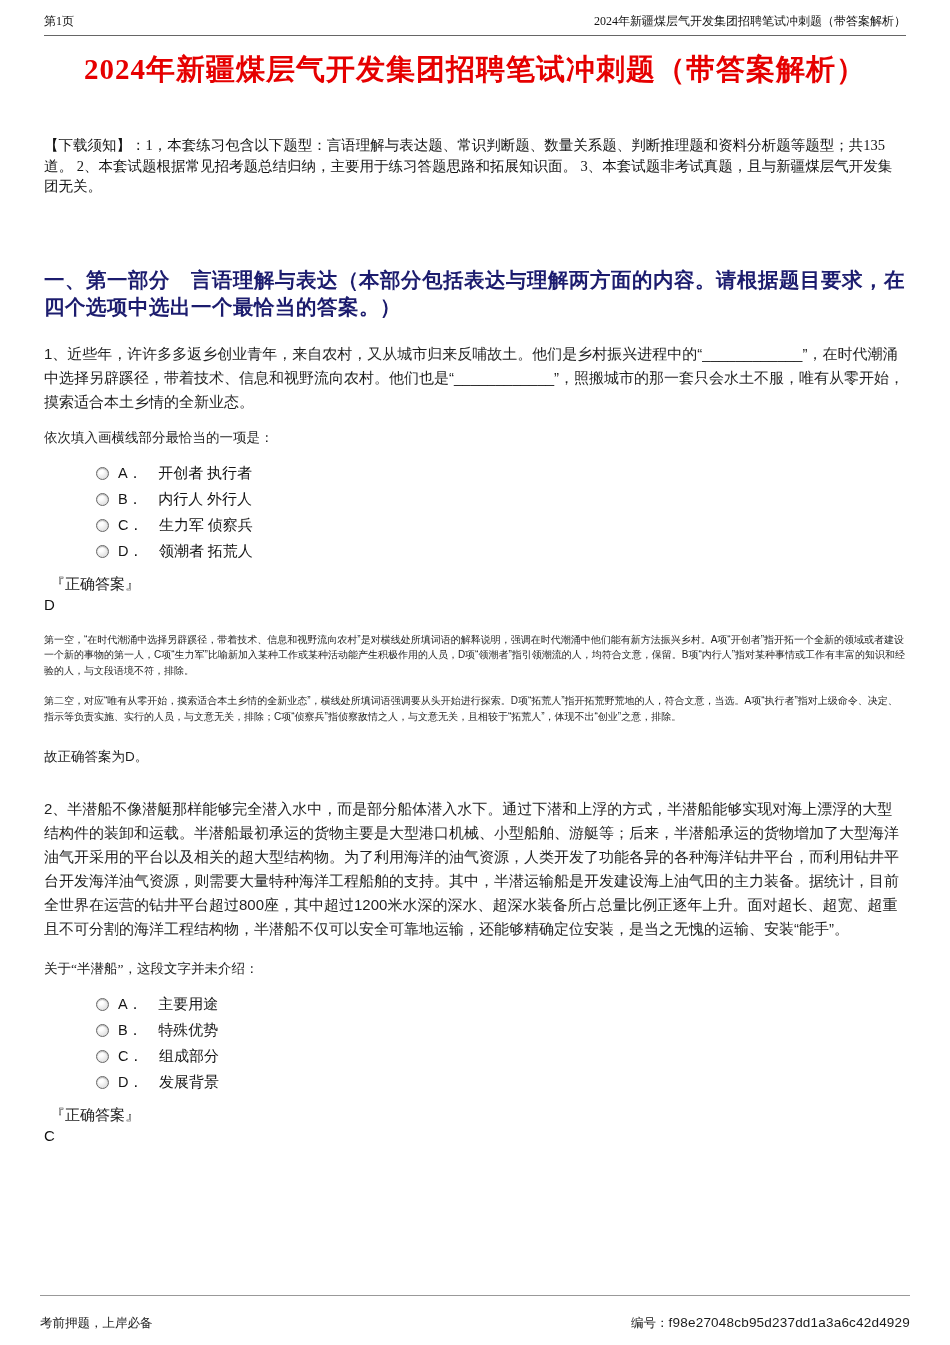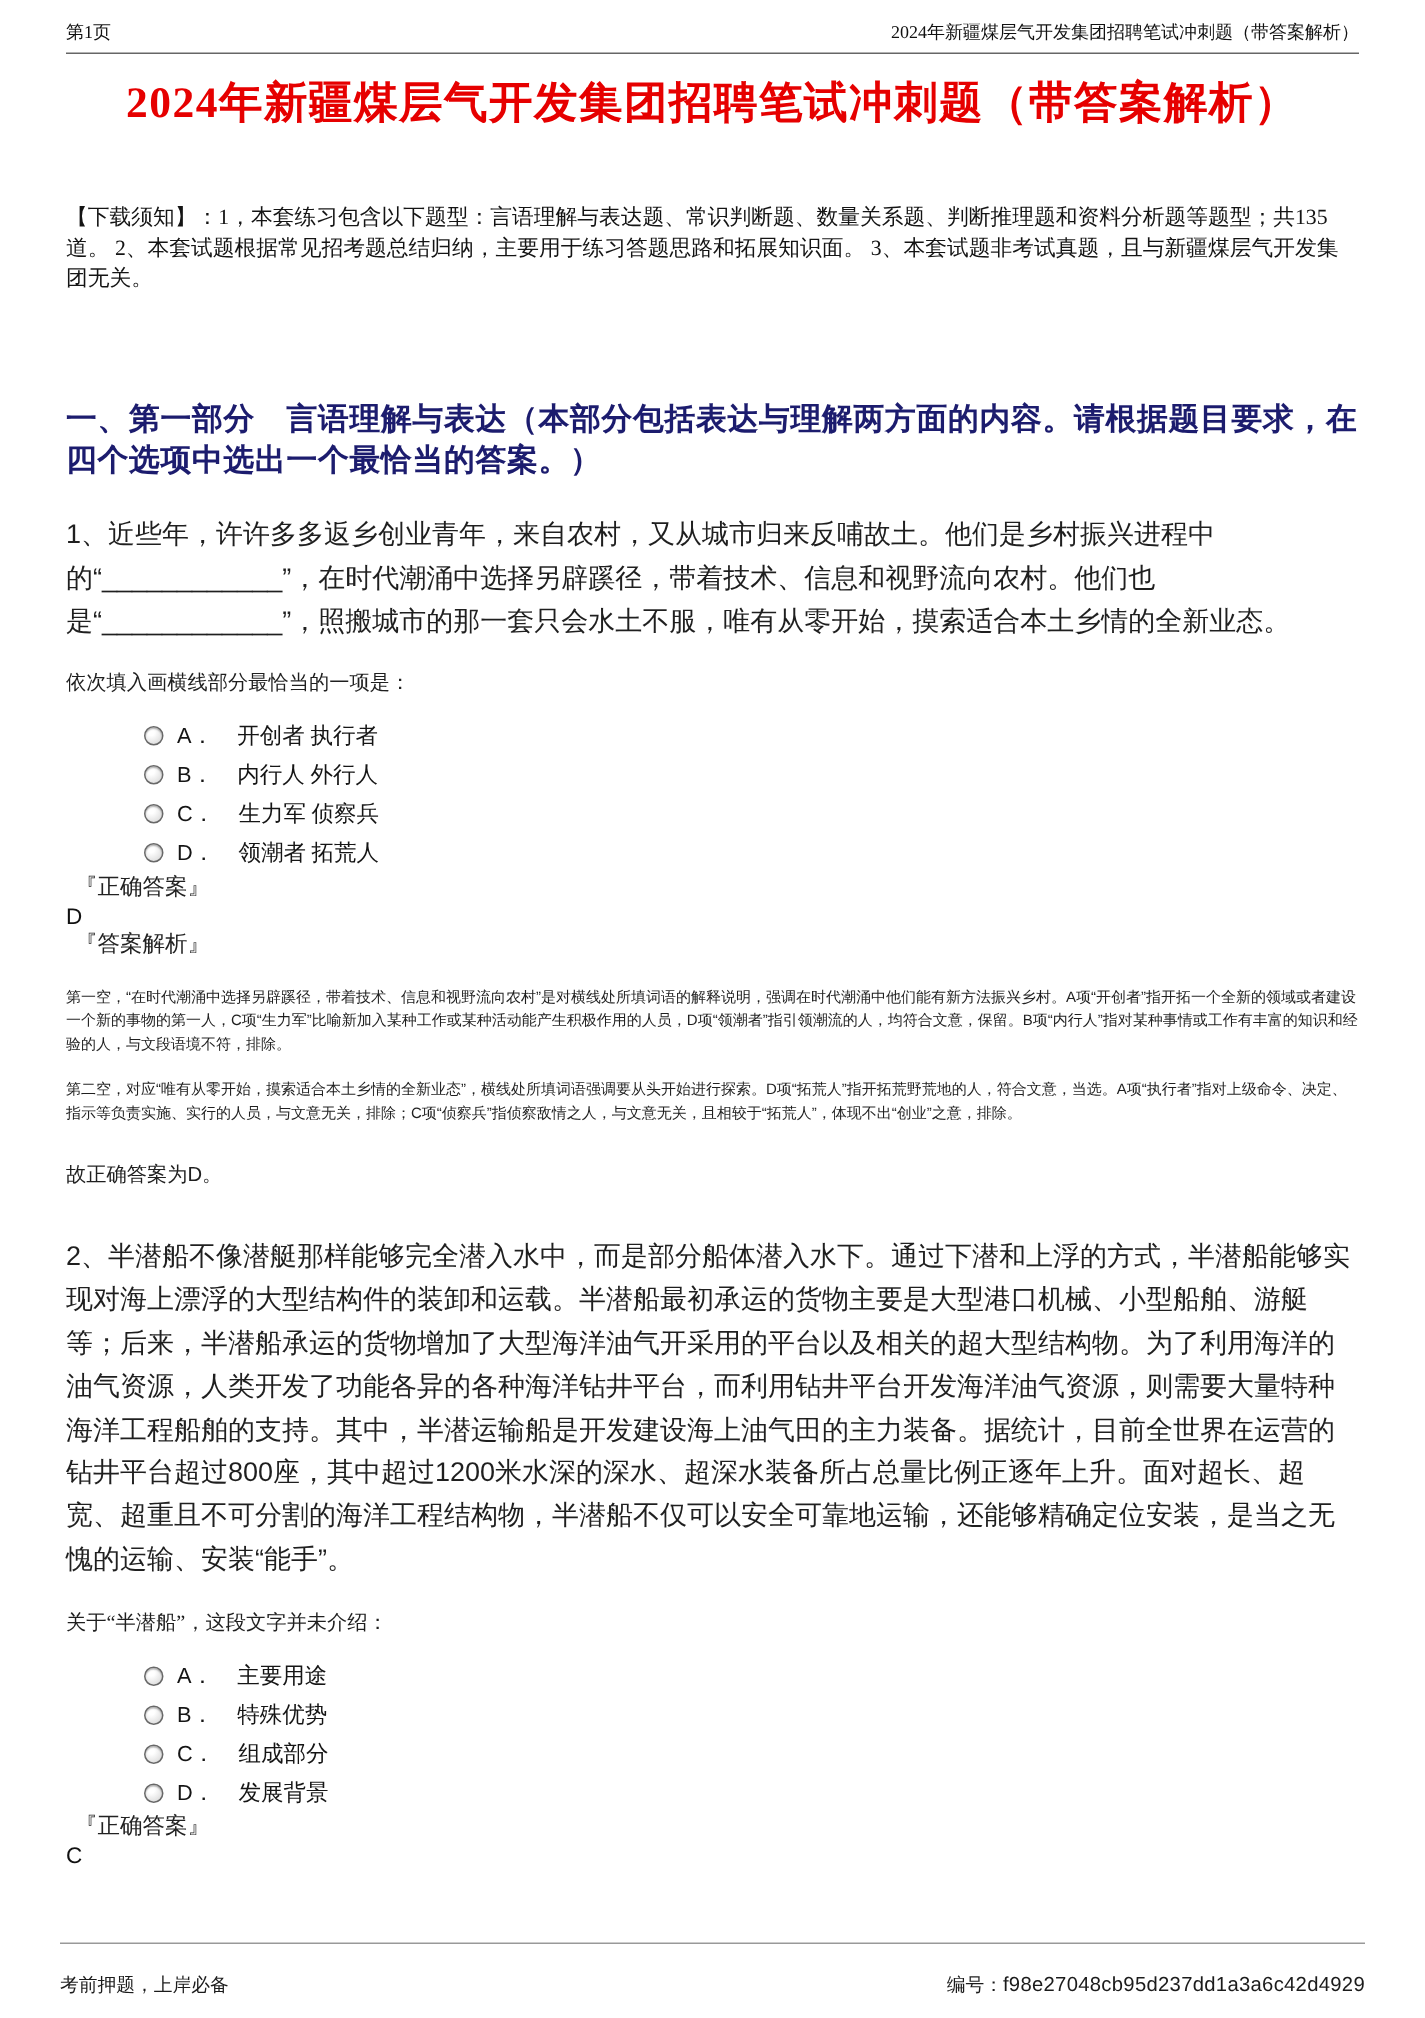--- a/index.html
+++ b/index.html
@@ -49,21 +49,21 @@
     margin: 70px 0 0 0;
     color: #1c1c6e;
     font-size: 20.5px;
     font-weight: bold;
     line-height: 1.32;
     letter-spacing: 0.5px;
   }
   .sans { font-family: "Liberation Sans", "DejaVu Sans", sans-serif; }
   .stem {
     margin-top: 21px;
-    font-size: 18px;
+    font-size: 15px;
     line-height: 1.6;
     color: #1f1f1f;
   }
   .prompt {
     font-size: 13.5px;
     color: #1f1f1f;
   }
   .options { margin: 13px 0 0 52px; }
   .option {
     display: flex;
@@ -81,20 +81,21 @@
     flex: 0 0 auto;
   }
   .opt-letter {
     font-family: "Liberation Sans", "DejaVu Sans", sans-serif;
     font-size: 14.5px;
     margin-right: 16px;
     color: #151515;
   }
   .opt-text { font-size: 15px; color: #151515; }
   .ans-label {
+    margin-top: 10px;
     margin-left: 6px;
     font-size: 15px;
     color: #222222;
   }
   .ans-value {
     margin-top: 2px;
     font-family: "Liberation Sans", "DejaVu Sans", sans-serif;
     font-size: 15px;
     color: #111111;
   }
@@ -175,21 +176,20 @@
         </div>
         <div class="option">
           <span class="radio"></span>
           <span class="opt-letter">D．</span>
           <span class="opt-text">领潮者 拓荒人</span>
         </div>
       </div>
 
       <div class="ans-label">『正确答案』</div>
       <div class="ans-value">D</div>
-      <div class="ans-label">『答案解析』</div>
 
       <p class="analysis-para sans" style="margin-top:19px;">第一空，“在时代潮涌中选择另辟蹊径，带着技术、信息和视野流向农村”是对横线处所填词语的解释说明，强调在时代潮涌中他们能有新方法振兴乡村。A项“开创者”指开拓一个全新的领域或者建设一个新的事物的第一人，C项“生力军”比喻新加入某种工作或某种活动能产生积极作用的人员，D项“领潮者”指引领潮流的人，均符合文意，保留。B项“内行人”指对某种事情或工作有丰富的知识和经验的人，与文段语境不符，排除。</p>
       <p class="analysis-para sans">第二空，对应“唯有从零开始，摸索适合本土乡情的全新业态”，横线处所填词语强调要从头开始进行探索。D项“拓荒人”指开拓荒野荒地的人，符合文意，当选。A项“执行者”指对上级命令、决定、指示等负责实施、实行的人员，与文意无关，排除；C项“侦察兵”指侦察敌情之人，与文意无关，且相较于“拓荒人”，体现不出“创业”之意，排除。</p>
 
       <p class="conclusion sans">故正确答案为D。</p>
     </div>
 
     <div class="q2">
       <p class="stem sans" style="margin-top:0;">2、半潜船不像潜艇那样能够完全潜入水中，而是部分船体潜入水下。通过下潜和上浮的方式，半潜船能够实现对海上漂浮的大型结构件的装卸和运载。半潜船最初承运的货物主要是大型港口机械、小型船舶、游艇等；后来，半潜船承运的货物增加了大型海洋油气开采用的平台以及相关的超大型结构物。为了利用海洋的油气资源，人类开发了功能各异的各种海洋钻井平台，而利用钻井平台开发海洋油气资源，则需要大量特种海洋工程船舶的支持。其中，半潜运输船是开发建设海上油气田的主力装备。据统计，目前全世界在运营的钻井平台超过800座，其中超过1200米水深的深水、超深水装备所占总量比例正逐年上升。面对超长、超宽、超重且不可分割的海洋工程结构物，半潜船不仅可以安全可靠地运输，还能够精确定位安装，是当之无愧的运输、安装“能手”。</p>
       <p class="prompt" style="margin-top:19px;">关于“半潜船”，这段文字并未介绍：</p>

